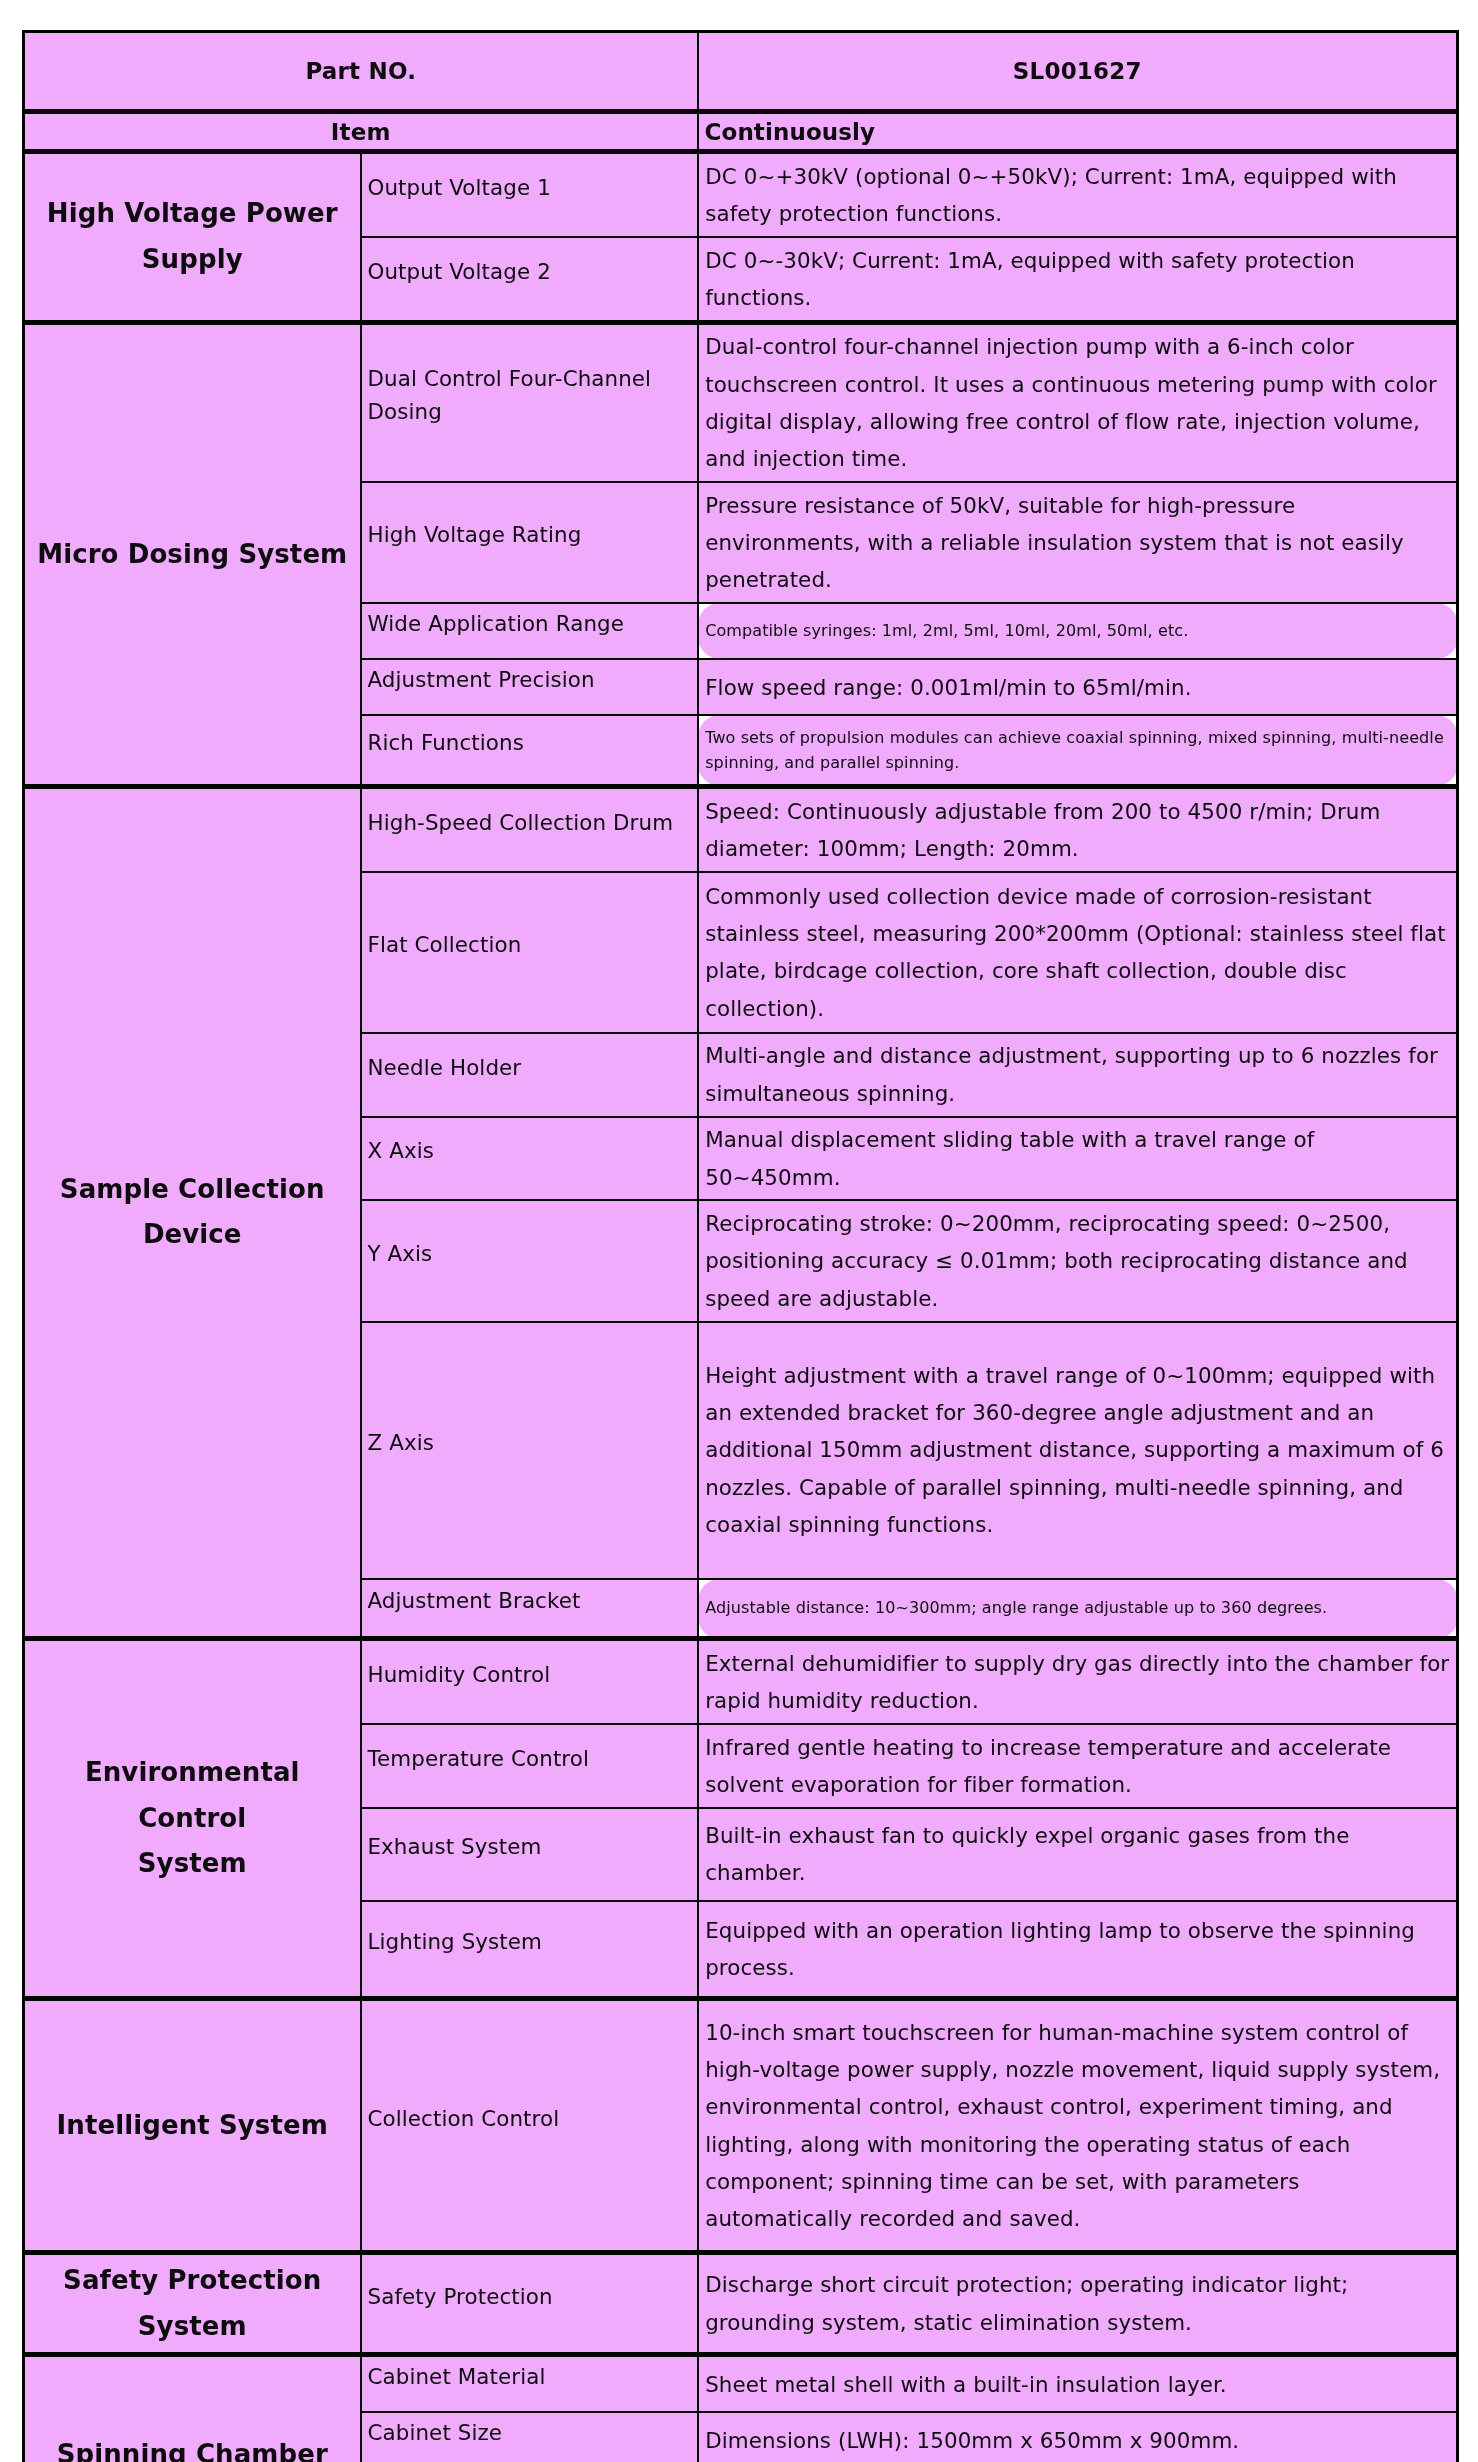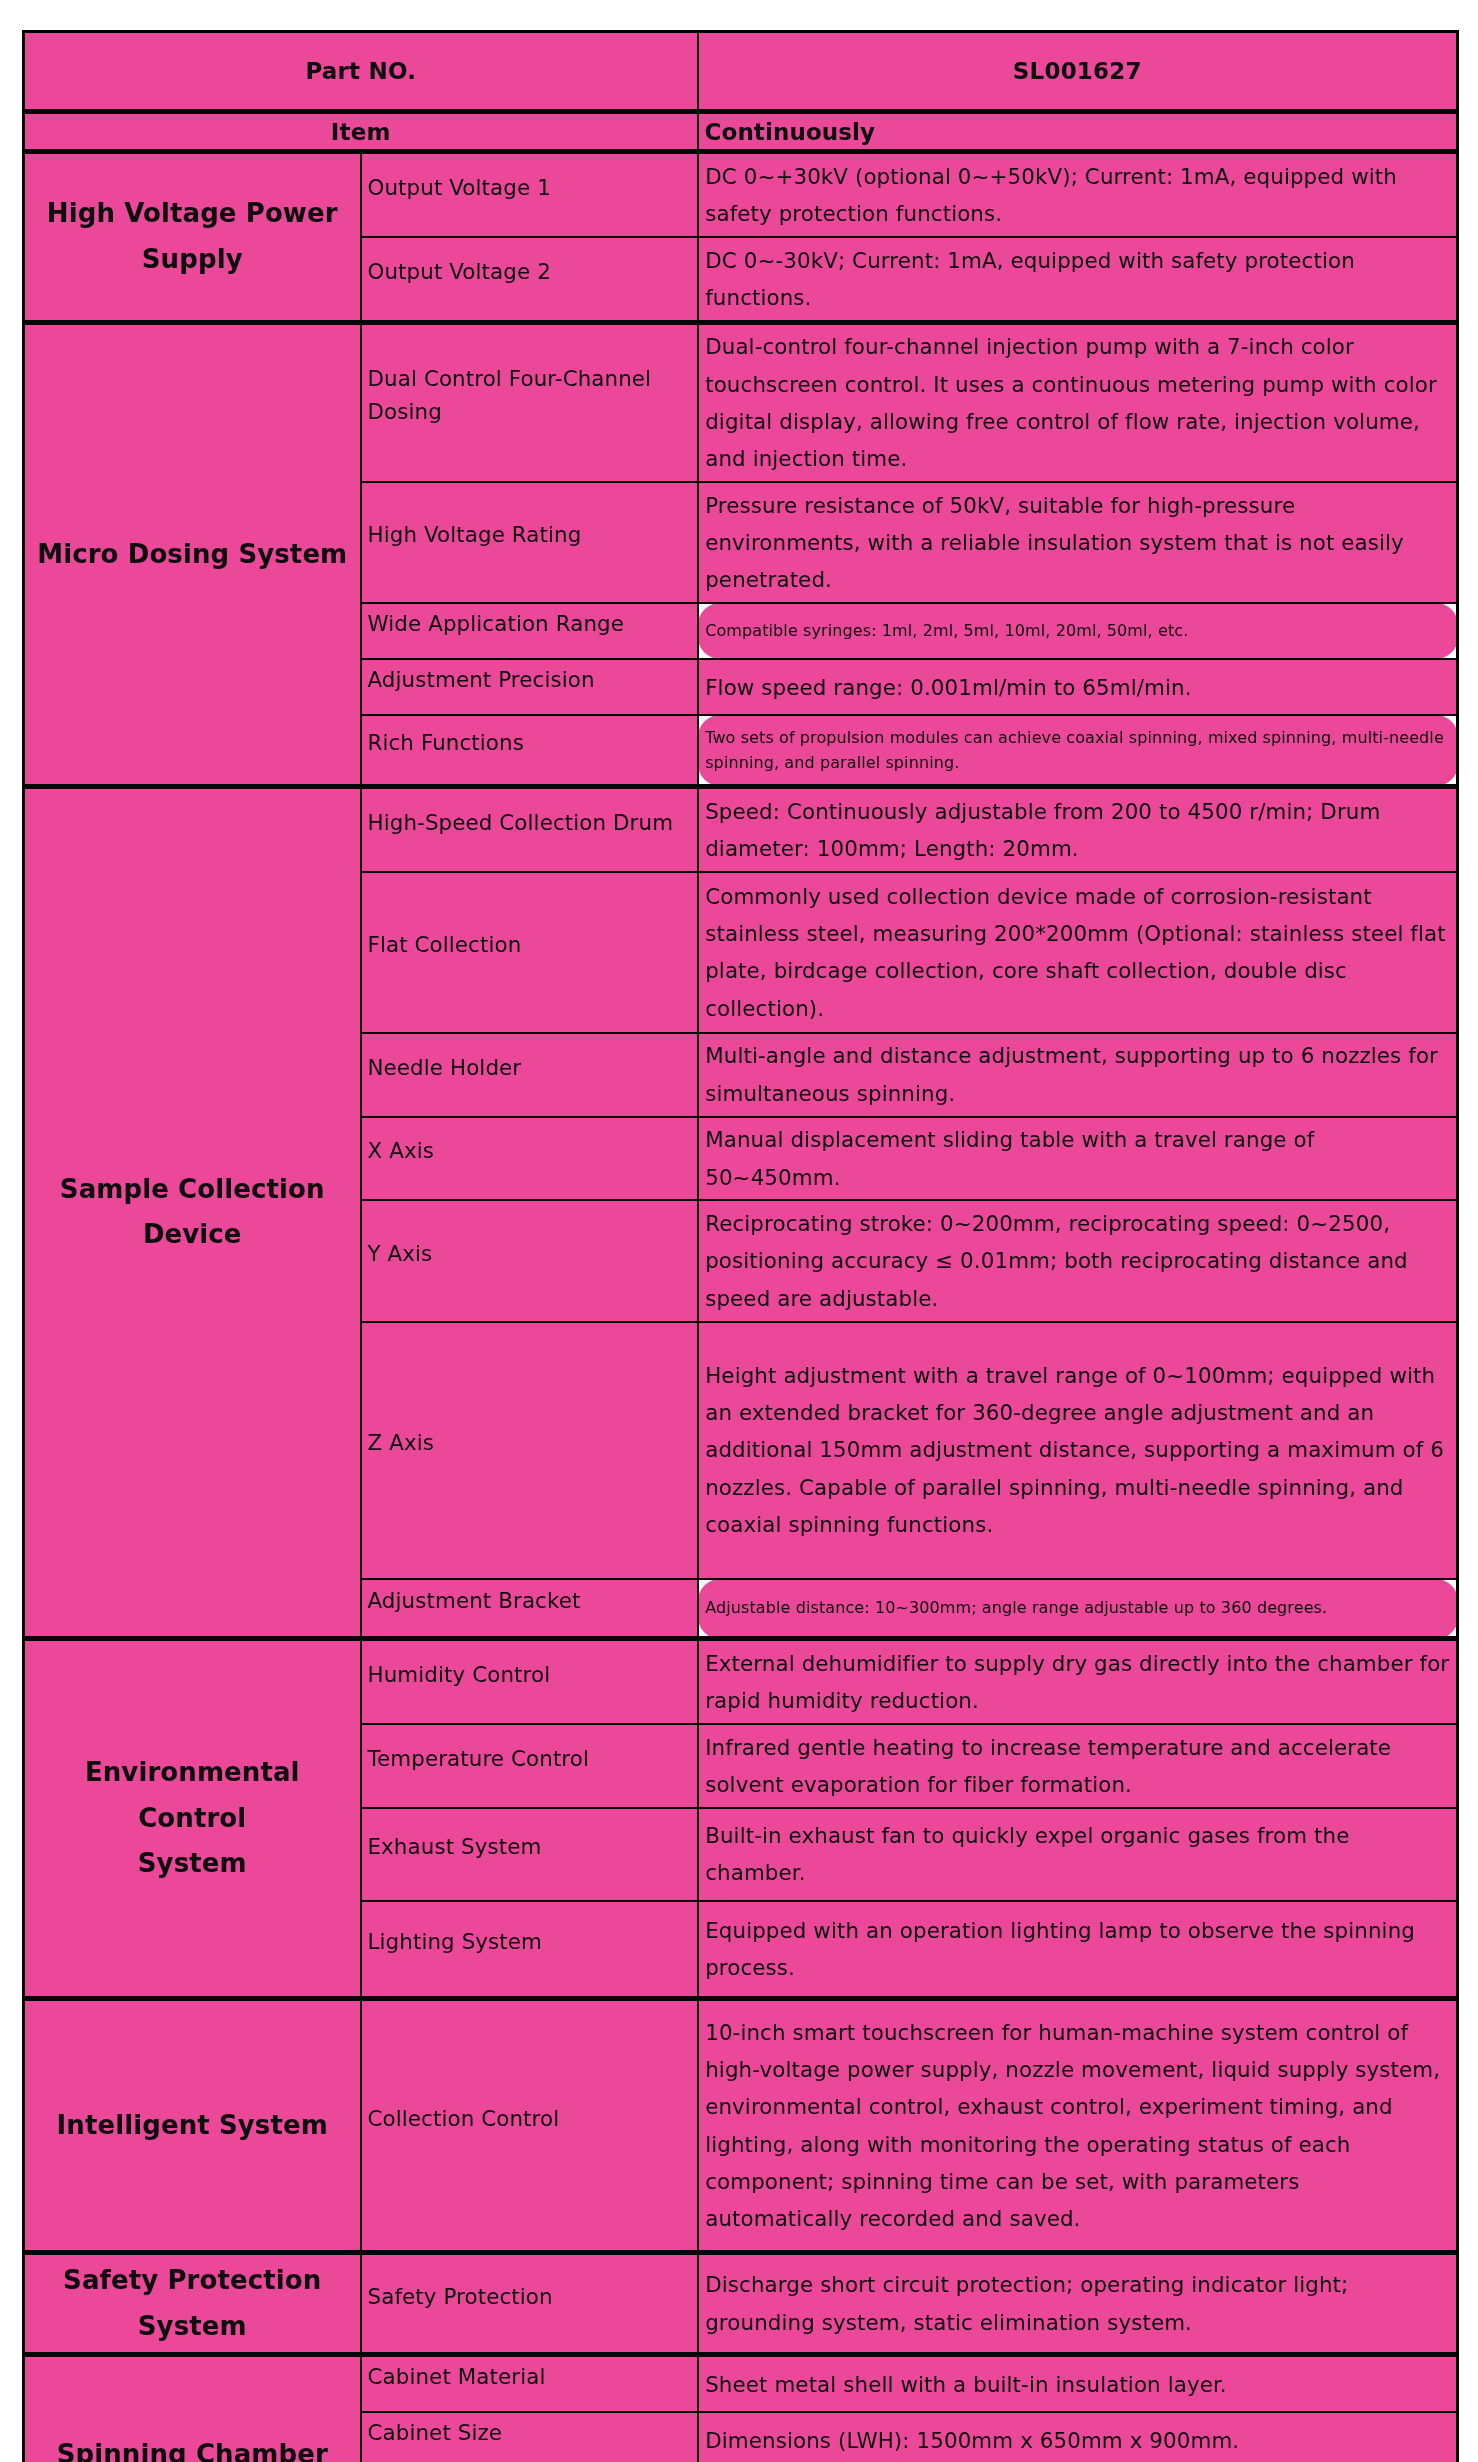--- a/index.html
+++ b/index.html
@@ -17,21 +17,21 @@
     top: 30px;
     width: 1435px;
     border-collapse: collapse;
     table-layout: fixed;
     border: 3.7px solid #000;
   }
   td {
     border: 2.2px solid #050505;
     overflow: hidden;
     vertical-align: middle;
-    background: #ec4899;
+    background: #f0abfc;
   }
   
   tr.gs > td { border-top-width: 5.2px; }
   td.hcell {
     font-weight: bold;
     font-size: 23px;
     text-align: center;
     letter-spacing: 0.2px;
     padding: 3px 6px;
   }
@@ -92,21 +92,21 @@
     <td class="spec">DC 0~+30kV (optional 0~+50kV); Current: 1mA, equipped with safety protection functions.</td>
   </tr>
   <tr style="height:74px">
     <td class="item">Output Voltage 2</td>
     <td class="spec">DC 0~-30kV; Current: 1mA, equipped with safety protection functions.</td>
   </tr>
 
   <tr class="gs" style="height:156px">
     <td class="group" rowspan="5">Micro Dosing System</td>
     <td class="item">Dual Control Four-Channel Dosing</td>
-    <td class="spec">Dual-control four-channel injection pump with a 7-inch color touchscreen control. It uses a continuous metering pump with color digital display, allowing free control of flow rate, injection volume, and injection time.</td>
+    <td class="spec">Dual-control four-channel injection pump with a 6-inch color touchscreen control. It uses a continuous metering pump with color digital display, allowing free control of flow rate, injection volume, and injection time.</td>
   </tr>
   <tr style="height:116px">
     <td class="item">High Voltage Rating</td>
     <td class="spec">Pressure resistance of 50kV, suitable for high-pressure environments, with a reliable insulation system that is not easily penetrated.</td>
   </tr>
   <tr style="height:56px">
     <td class="item">Wide Application Range</td>
     <td class="spec tight">Compatible syringes: 1ml, 2ml, 5ml, 10ml, 20ml, 50ml, etc.</td>
   </tr>
   <tr style="height:41px">

